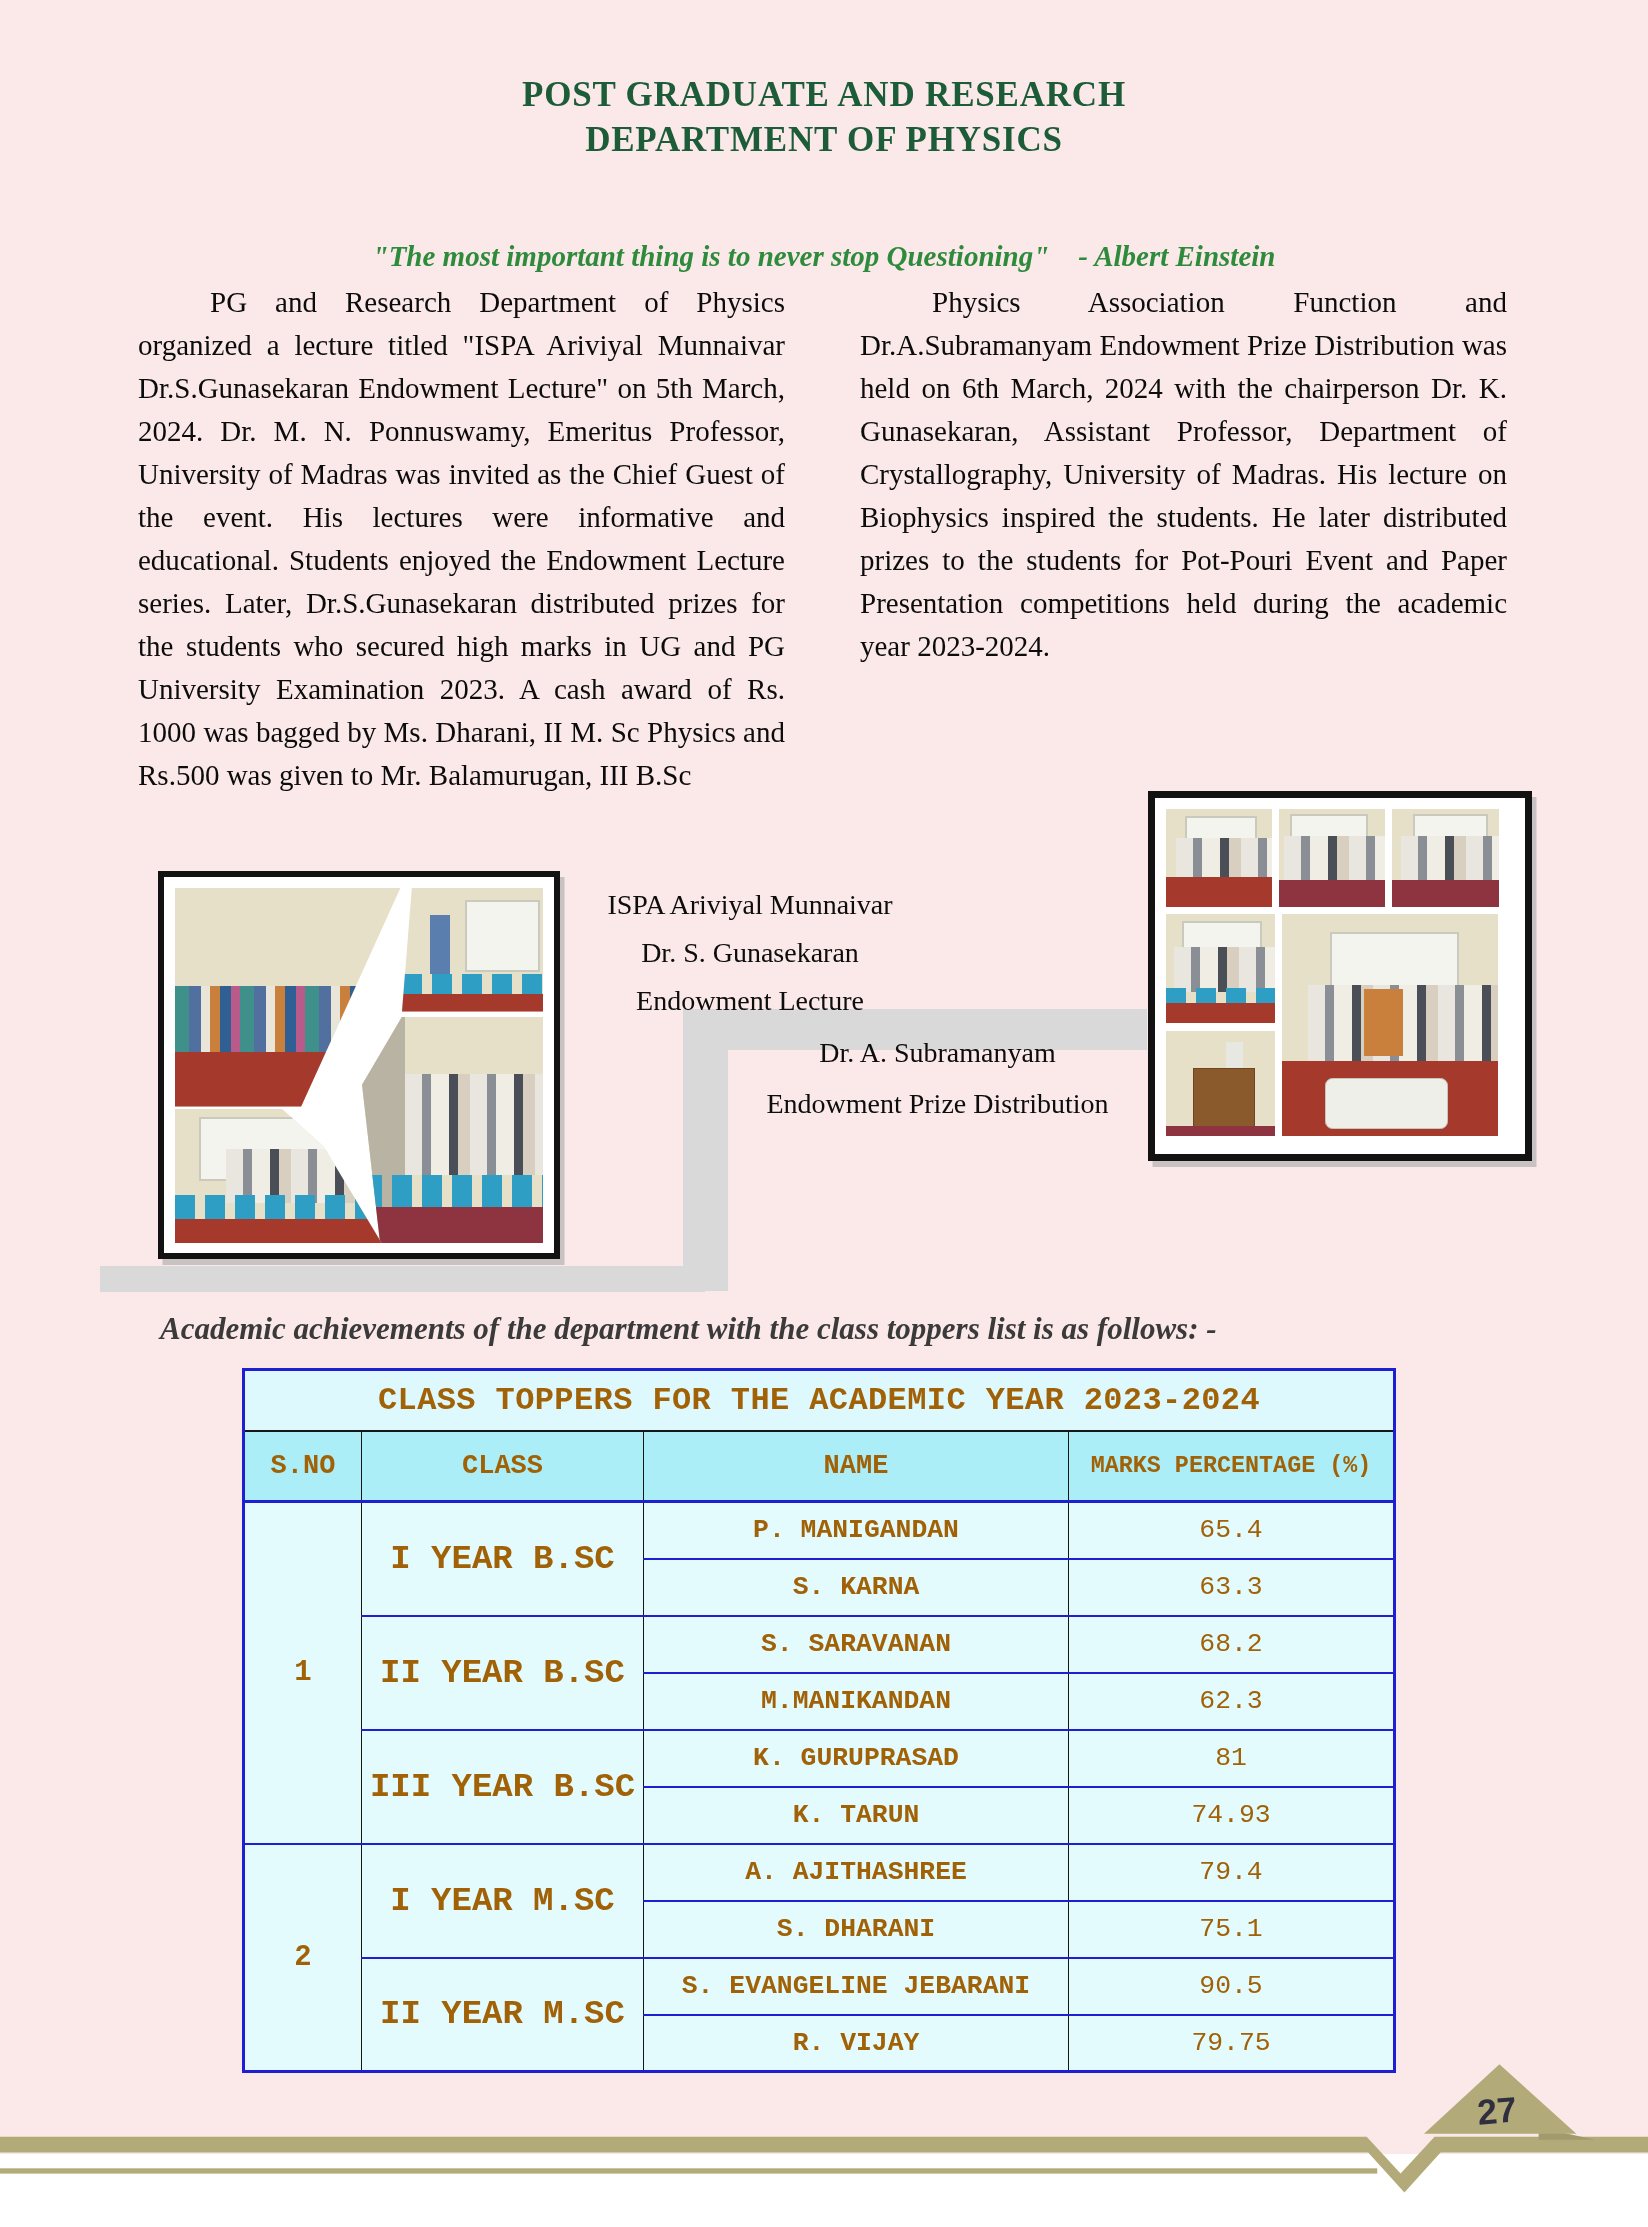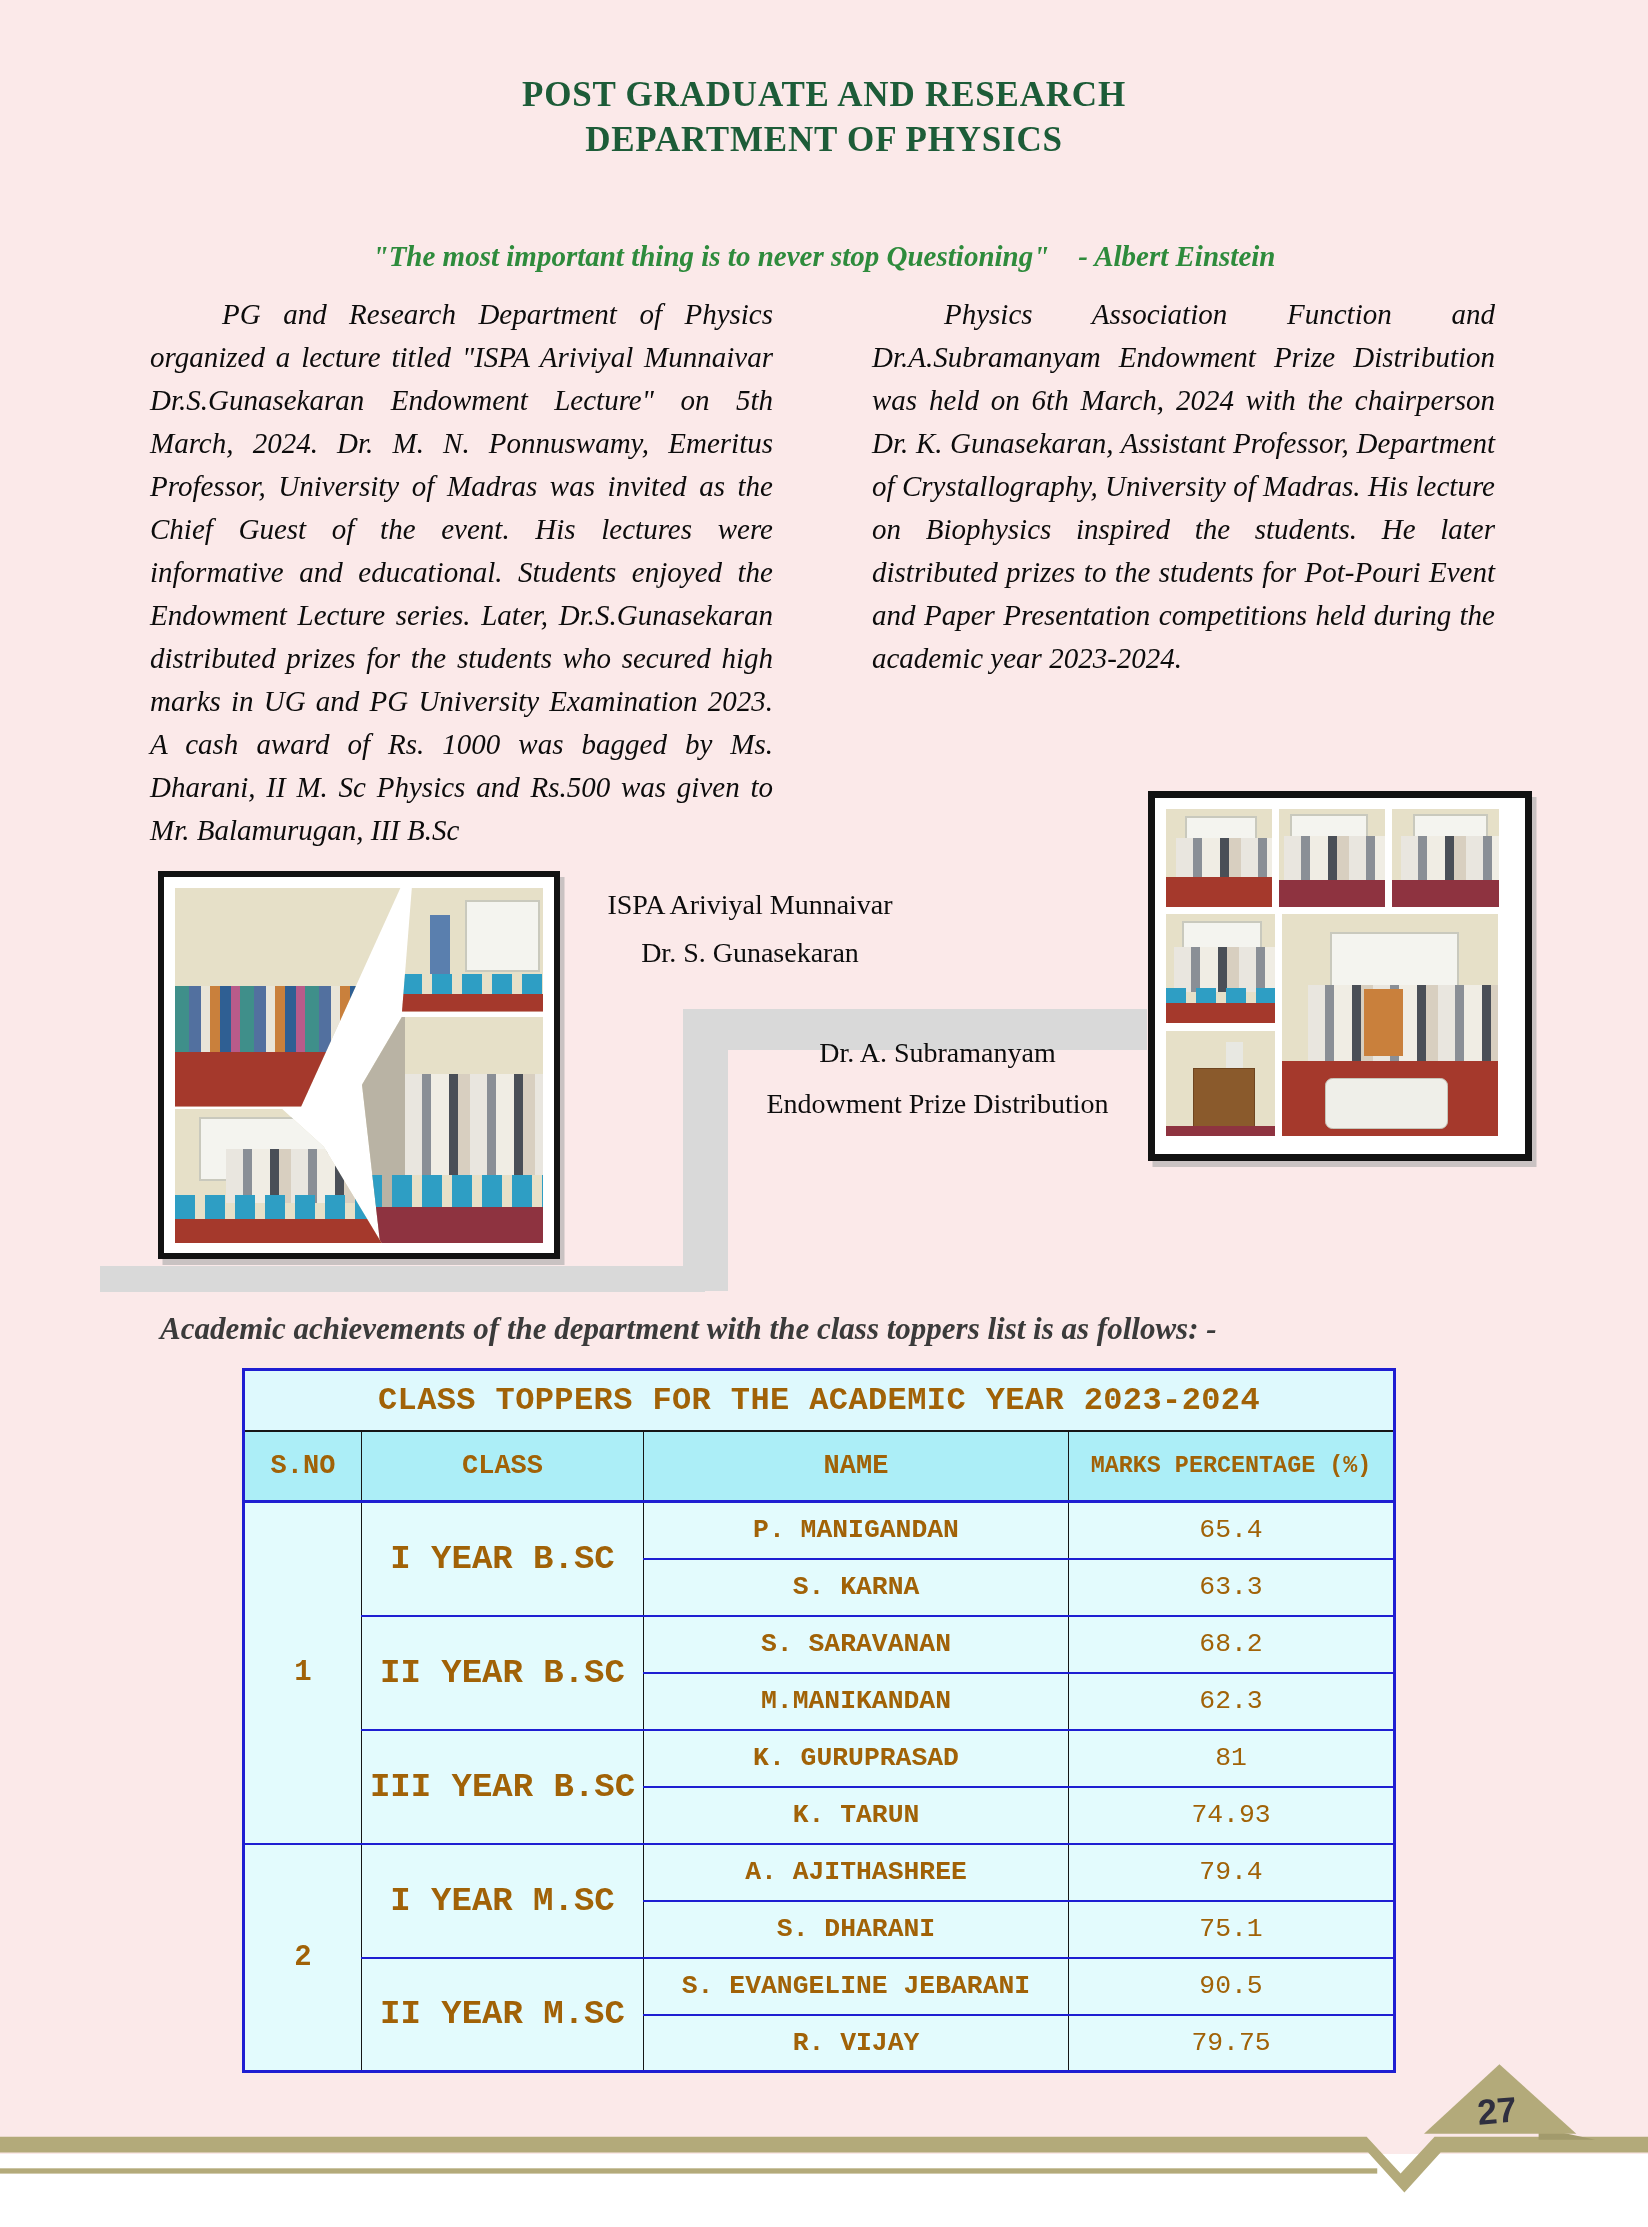--- a/index.html
+++ b/index.html
@@ -9,21 +9,21 @@
 
   
   .title-block{position:absolute;left:0;top:72px;width:1648px;text-align:center;
                color:#1d5c38;font-weight:700;font-size:35px;line-height:45px;letter-spacing:0.8px;}
   .quote-line{position:absolute;left:0;top:240px;width:1648px;text-align:center;
               color:#2e8b3c;font-weight:700;font-style:italic;font-size:29px;}
   .quote-line .attrib{margin-left:29px;}
 
   
   .col{position:absolute;width:647px;font-size:29px;line-height:43px;text-align:justify;color:#0c0c0c;}
-  .col p{margin:12px;text-indent:72px;font-style:italic;}
+  .col p{margin:0;text-indent:72px;}
   .col-left{left:138px;top:281px;}
   .col-right{left:860px;top:281px;}
 
   
   .gray{position:absolute;background:#d9d9d9;}
 
   
   .collage{position:absolute;background:#ffffff;border:6.8px solid #121212;box-shadow:4.5px 6px 0 #c9c2c2;}
   .photo{position:absolute;background:#e6e0c8;overflow:hidden;}
   .photo>div{position:absolute;left:0;right:0;}
@@ -109,20 +109,21 @@
       <div class="screen" style="left:12%;top:6%;width:60%;height:45%;"></div>
       <div class="people2" style="left:25%;top:30%;height:40%;"></div>
       <div class="chairs" style="top:64%;height:18%;"></div>
       <div class="carpet-red" style="top:82%;height:18%;"></div>
     </div>
   </div>
 
   <div class="caption" style="left:588px;top:881px;width:324px;">
     <div>ISPA Ariviyal Munnaivar</div>
     <div>Dr. S. Gunasekaran</div>
+    <div>Endowment Lecture</div>
   </div>
 
   <div class="caption" style="left:728px;top:1027px;width:419px;line-height:51px;">
     <div>Dr. A. Subramanyam</div>
     <div>Endowment Prize Distribution</div>
   </div>
 
   <div class="collage" style="left:1148px;top:791px;width:370px;height:356px;border-width:7.5px;">
     <div class="photo" style="left:10.6px;top:10.6px;width:106px;height:98px;">
       <div class="screen" style="left:18%;top:8%;width:64%;height:45%;"></div>

